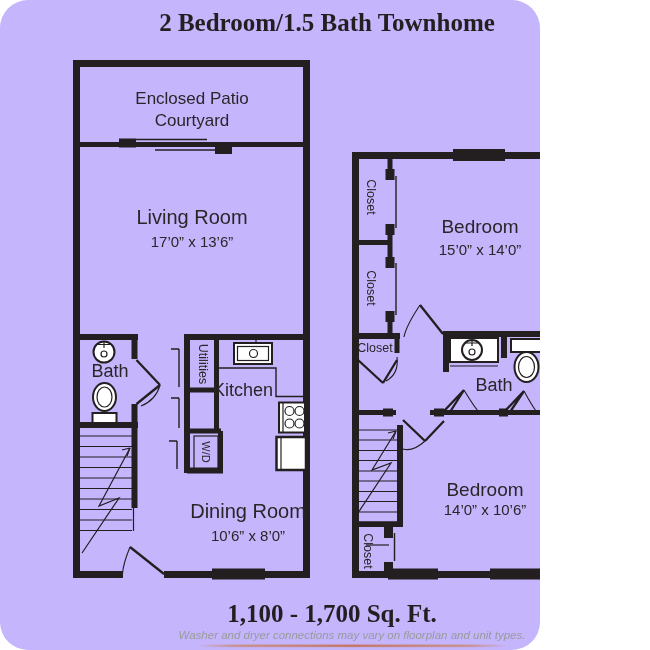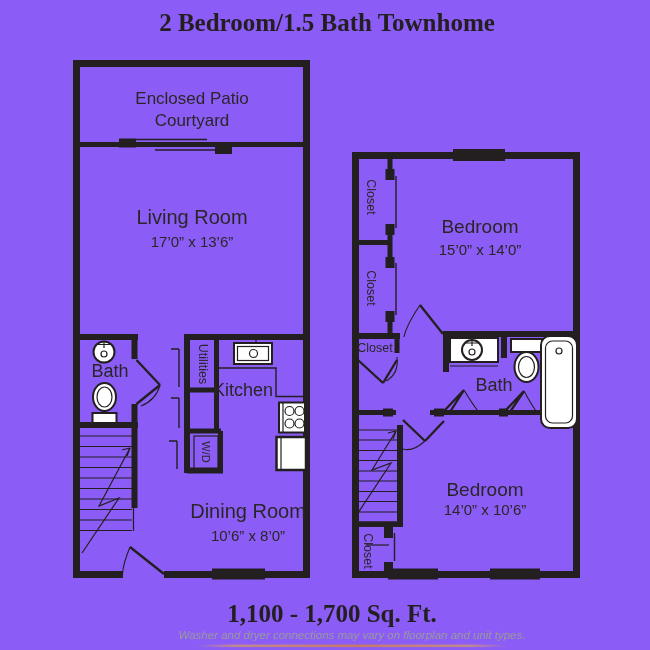--- a/index.html
+++ b/index.html
@@ -1,16 +1,16 @@
 <!DOCTYPE html>
 <html><head>
 <meta charset="utf-8">
 <style>
   html,body{margin:0;padding:0;background:#ffffff;}
-  .page{position:relative;width:650px;height:650px;background:#8b5cf6;overflow:hidden;}
+  .page{position:relative;width:540px;height:650px;background:#c4b5fd;overflow:hidden;border-radius:28px;}
   svg{display:block;}
   .w{stroke:#231f20;fill:none;stroke-linecap:butt;}
   .w7{stroke-width:7;}
   .w6{stroke-width:6;}
   .w5{stroke-width:5;}
   .fx{stroke:#231f20;stroke-width:2;fill:#ffffff;}
   .fx-thin{stroke:#231f20;stroke-width:1.2;fill:none;}
   .thin{stroke:#231f20;stroke-width:1.4;fill:none;}
   .tread{stroke:#231f20;stroke-width:1.2;fill:none;}
   .leaf{stroke:#231f20;stroke-width:2.3;fill:none;}

